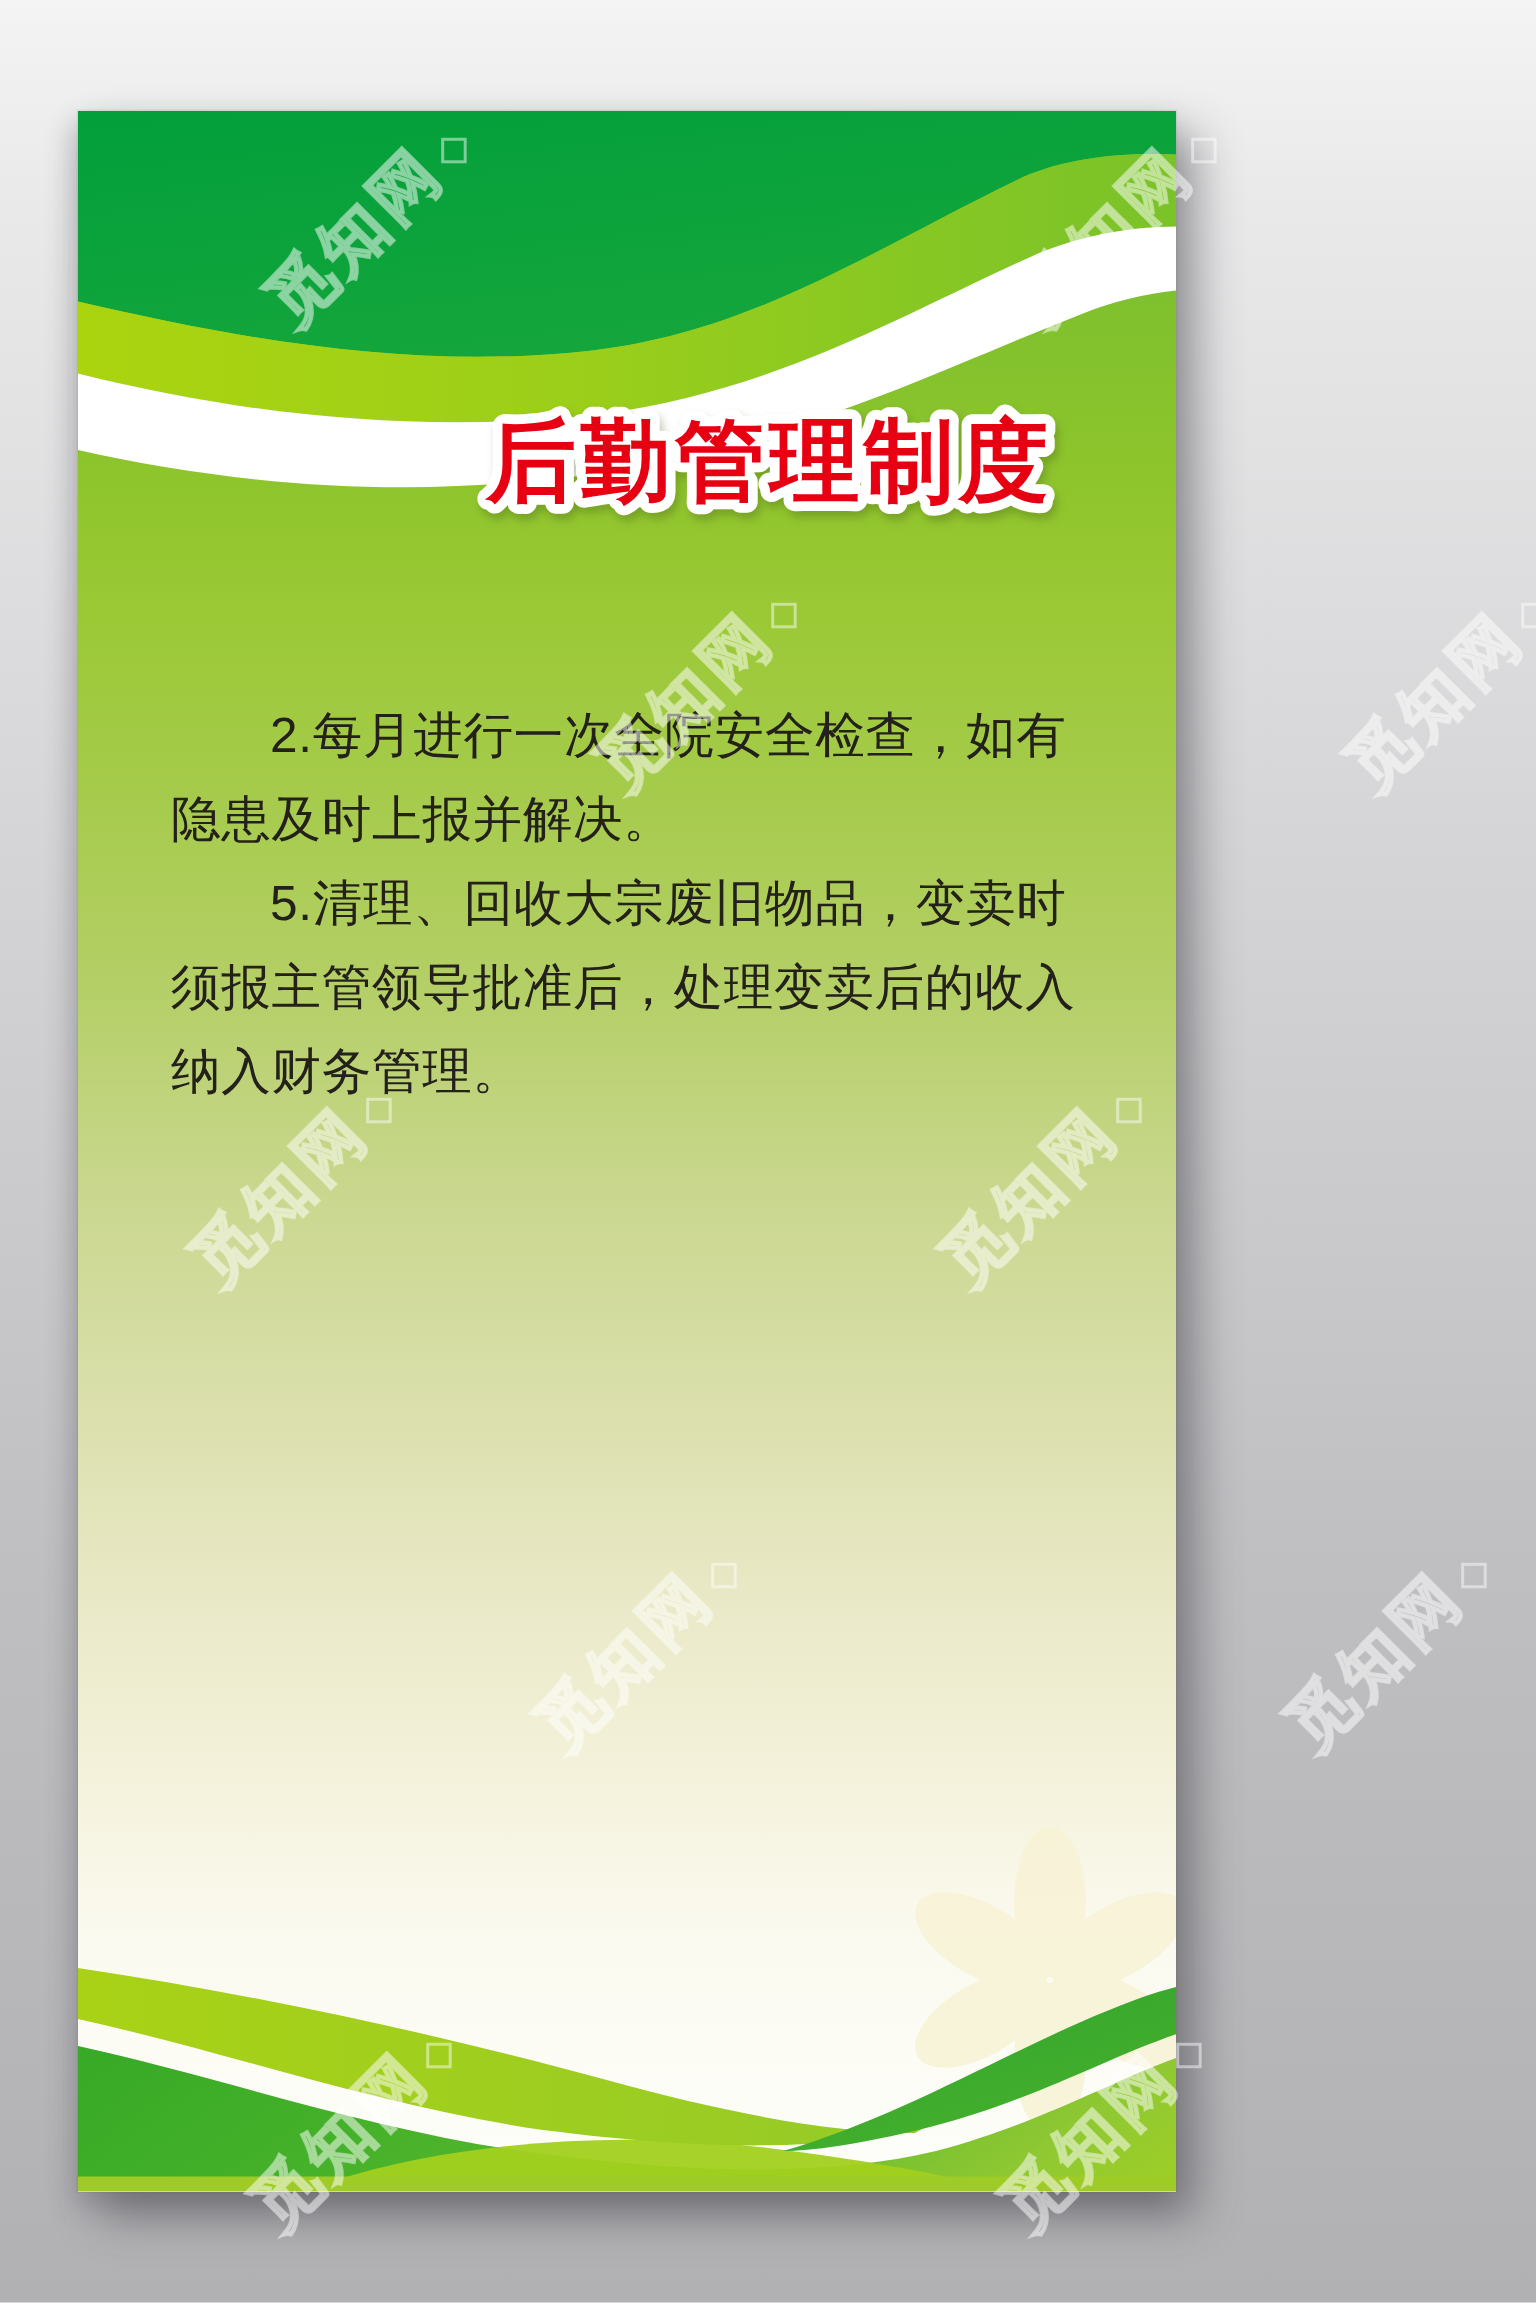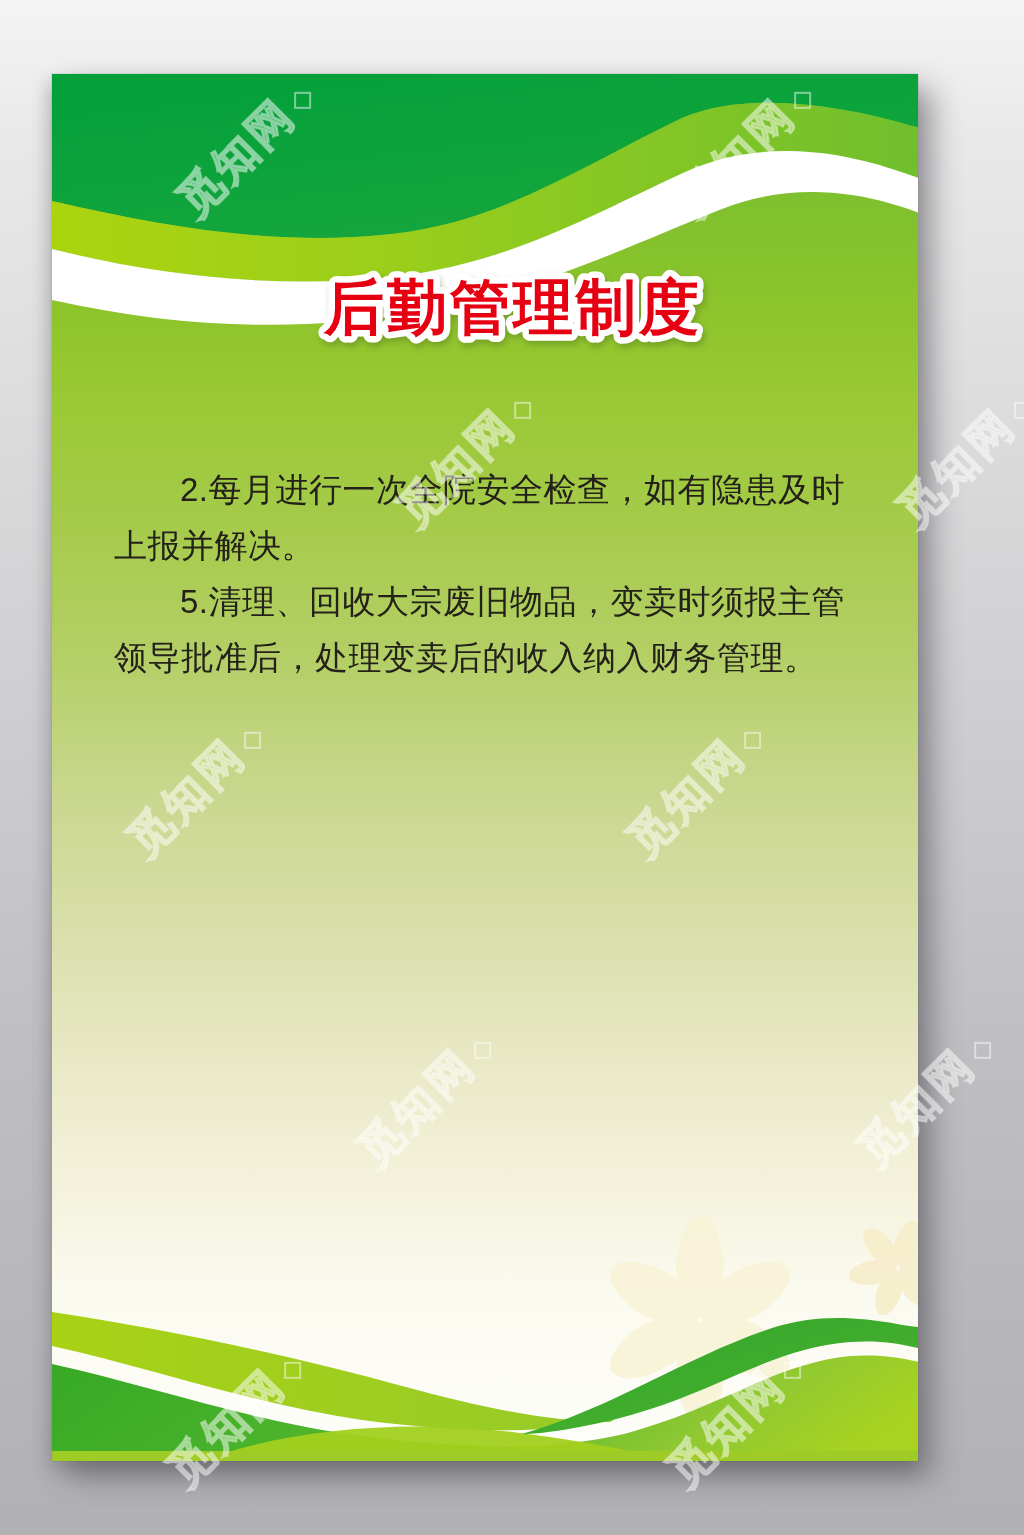--- a/index.html
+++ b/index.html
@@ -3,21 +3,21 @@
 <meta charset="utf-8">
 <style>
   html,body{margin:0;padding:0;}
   body{
     width:1024px;height:1535px;position:relative;overflow:hidden;
     font-family:"Liberation Sans","DejaVu Sans",sans-serif;
     background:linear-gradient(180deg,#f4f4f4 0%,#e9e9ea 9%,#d4d4d6 38%,#bfbfc2 68%,#b1b1b4 100%);
   }
   .stage{position:absolute;inset:0;}
   .poster{
-    position:absolute;left:52px;top:74px;width:866px;height:1387px;overflow:hidden;
+    position:absolute;left:52px;top:74px;width:732px;height:1387px;overflow:hidden;
     background:linear-gradient(180deg,
       #6ebc2f 0%,
       #8fc52c 18%,
       #9ac935 24%,
       #a6cb4c 33%,
       #b4cf66 42%,
       #c9d78e 52%,
       #dadfab 62%,
       #eae9c8 72%,
       #f4f2db 80%,

